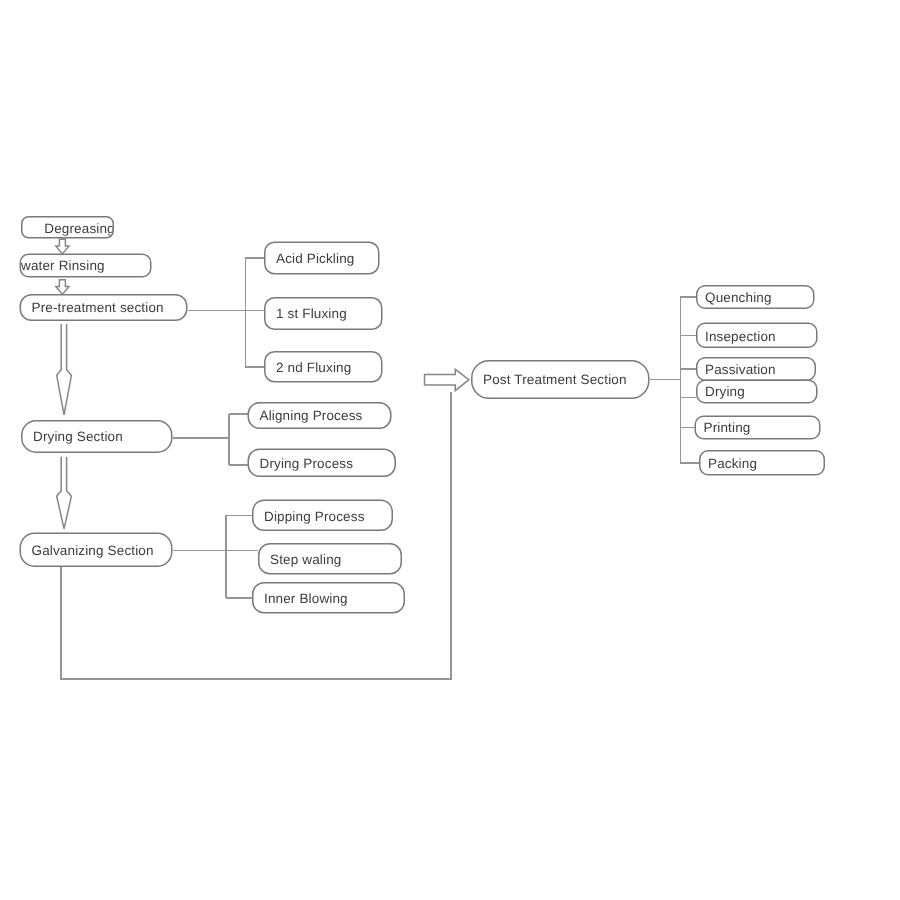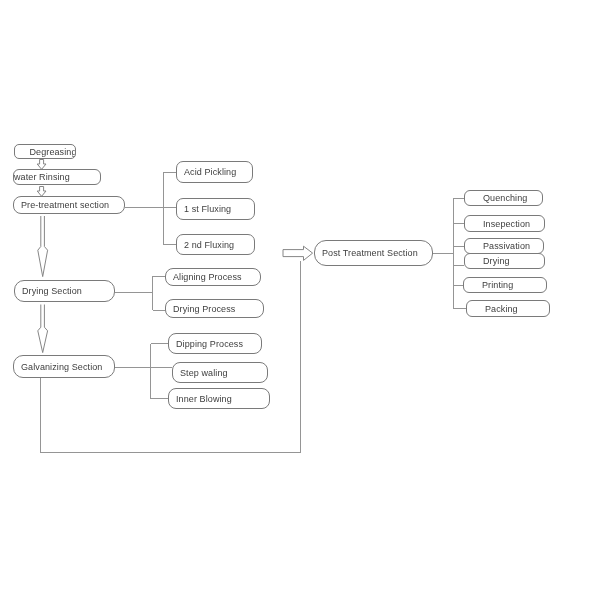--- a/index.html
+++ b/index.html
@@ -27,21 +27,21 @@
     color: var(--text, #3d3d3d);
     font-size: 9px;
     letter-spacing: 0.1px;
     display: flex;
     align-items: center;
     padding-left: 7px;
     white-space: nowrap;
     overflow: hidden;
   }
   .node.center { justify-content: center; padding-left: 16px; }
-  .node.small { padding-left: 18px; }
+  .node.small { padding-left: 5px; }
 </style>
 </head>
 <body>
 
 <div id="canvas">
 
   <svg id="wires" viewBox="0 0 600 600" xmlns="http://www.w3.org/2000/svg">
 
     <g stroke="var(--line,#959595)" stroke-width="1" fill="none" shape-rendering="crispEdges">
       <path d="M125,207 H176 M163.5,172 V244.5 M163.5,172 H176 M163.5,244.5 H176"></path>

